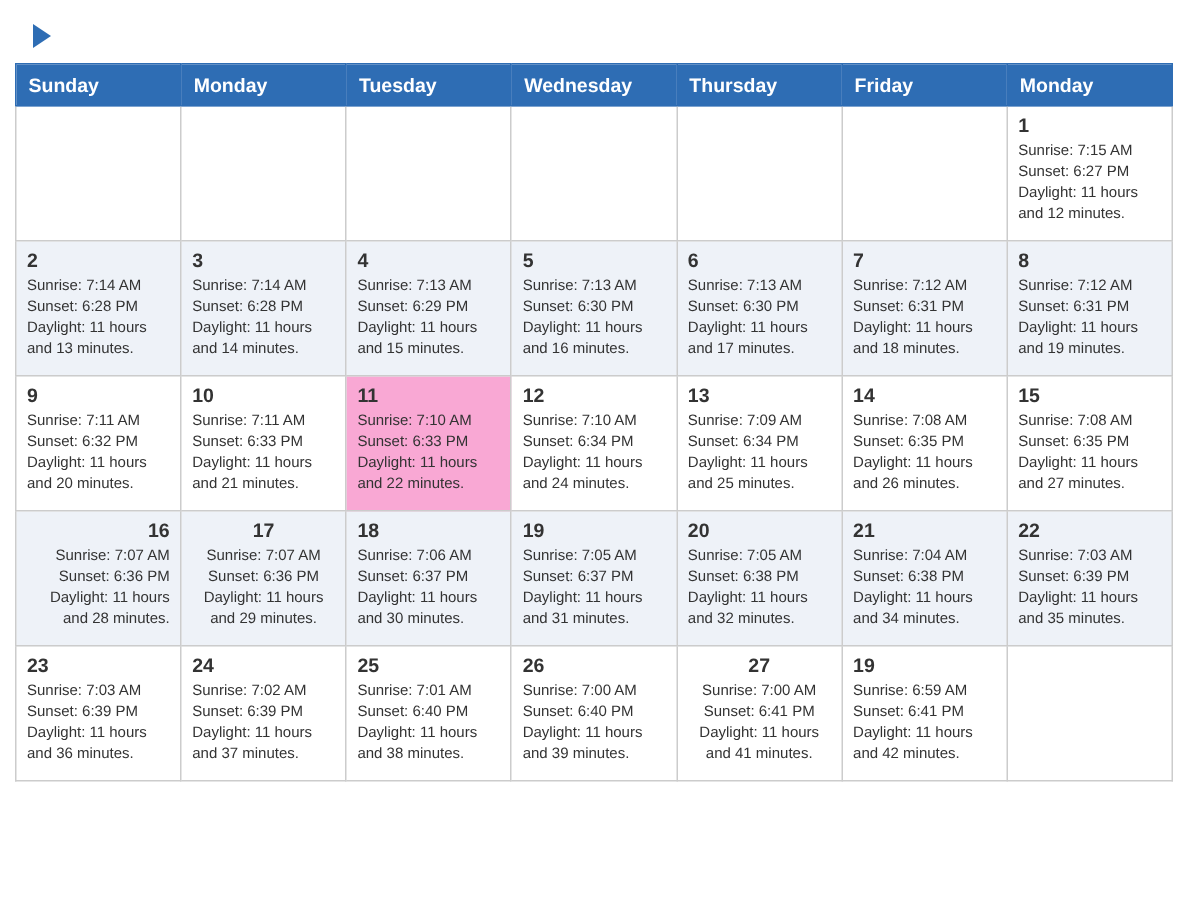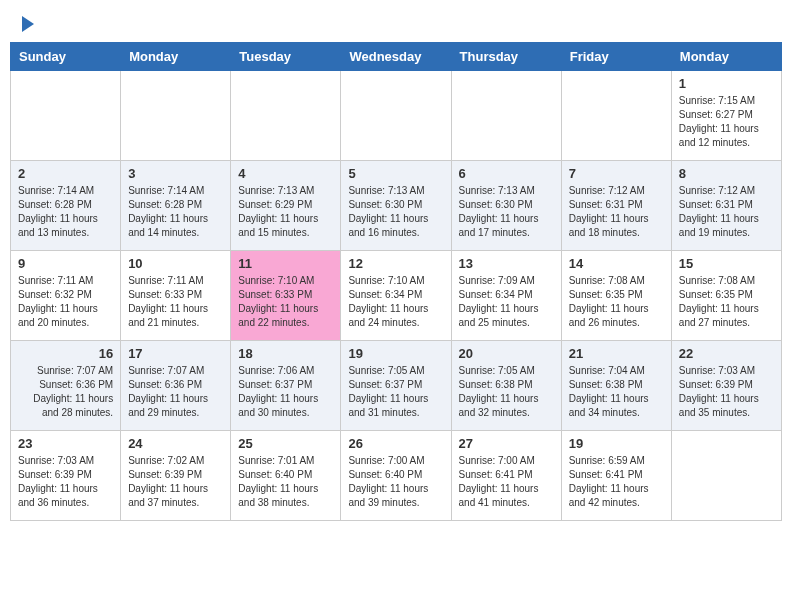--- a/index.html
+++ b/index.html
@@ -246,21 +246,21 @@
         </td>
       </tr>
       <tr>
         <td style="background: rgb(238, 242, 248); text-align: right;">
           <div class="day-number">16</div>
           <div class="day-info" style="white-space: pre-line;">Sunrise: 7:07 AM
 Sunset: 6:36 PM
 Daylight: 11 hours
 and 28 minutes.</div>
         </td>
-        <td style="background: rgb(238, 242, 248);">
+        <td style="background: rgb(238, 242, 248); text-align: center;">
           <div class="day-number">17</div>
           <div class="day-info" style="white-space: pre-line;">Sunrise: 7:07 AM
 Sunset: 6:36 PM
 Daylight: 11 hours
 and 29 minutes.</div>
         </td>
         <td style="background: rgb(238, 242, 248);">
           <div class="day-number">18</div>
           <div class="day-info" style="white-space: pre-line;">Sunrise: 7:06 AM
 Sunset: 6:37 PM
@@ -318,21 +318,21 @@
 Daylight: 11 hours
 and 38 minutes.</div>
         </td>
         <td style="background: rgb(255, 255, 255);">
           <div class="day-number">26</div>
           <div class="day-info" style="white-space: pre-line;">Sunrise: 7:00 AM
 Sunset: 6:40 PM
 Daylight: 11 hours
 and 39 minutes.</div>
         </td>
-        <td style="background: rgb(255, 255, 255);">
+        <td style="background: rgb(255, 255, 255); text-align: center;">
           <div class="day-number">27</div>
           <div class="day-info" style="white-space: pre-line;">Sunrise: 7:00 AM
 Sunset: 6:41 PM
 Daylight: 11 hours
 and 41 minutes.</div>
         </td>
         <td style="background: rgb(255, 255, 255);">
           <div class="day-number">19</div>
           <div class="day-info" style="white-space: pre-line;">Sunrise: 6:59 AM
 Sunset: 6:41 PM

